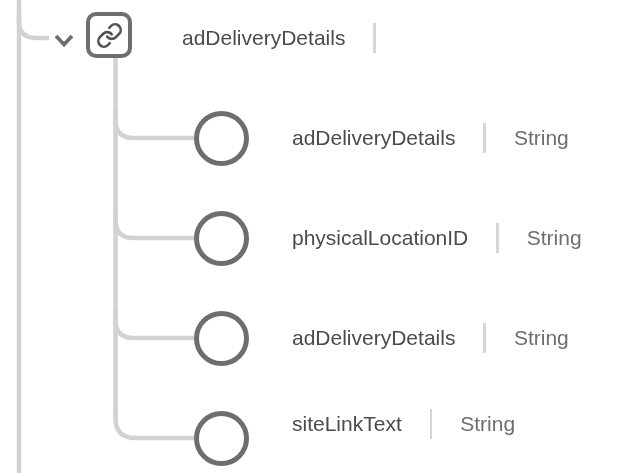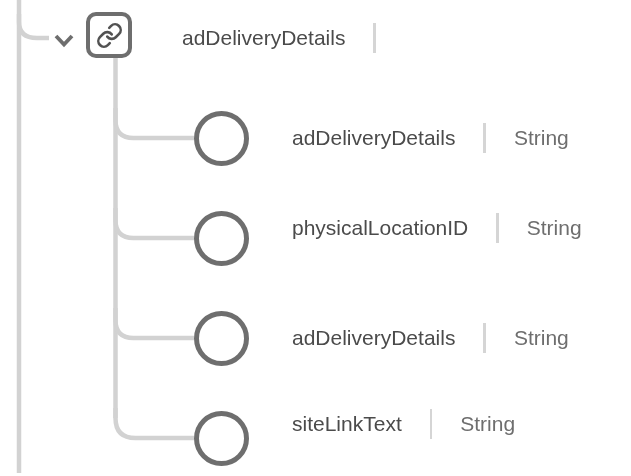--- a/index.html
+++ b/index.html
@@ -118,21 +118,21 @@
   </div>
 
   <div class="node-circle" style="top:110.5px"></div>
   <div class="node-text child-text" style="top:115px">
     <span class="field-label">adDeliveryDetails</span>
     <span class="type-divider"></span>
     <span class="field-type">String</span>
   </div>
 
   <div class="node-circle" style="top:210.5px"></div>
-  <div class="node-text child-text" style="top:205px">
+  <div class="node-text child-text" style="top:215px">
     <span class="field-label">physicalLocationID</span>
     <span class="type-divider"></span>
     <span class="field-type">String</span>
   </div>
 
   <div class="node-circle" style="top:310.5px"></div>
   <div class="node-text child-text" style="top:315px">
     <span class="field-label">adDeliveryDetails</span>
     <span class="type-divider"></span>
     <span class="field-type">String</span>

